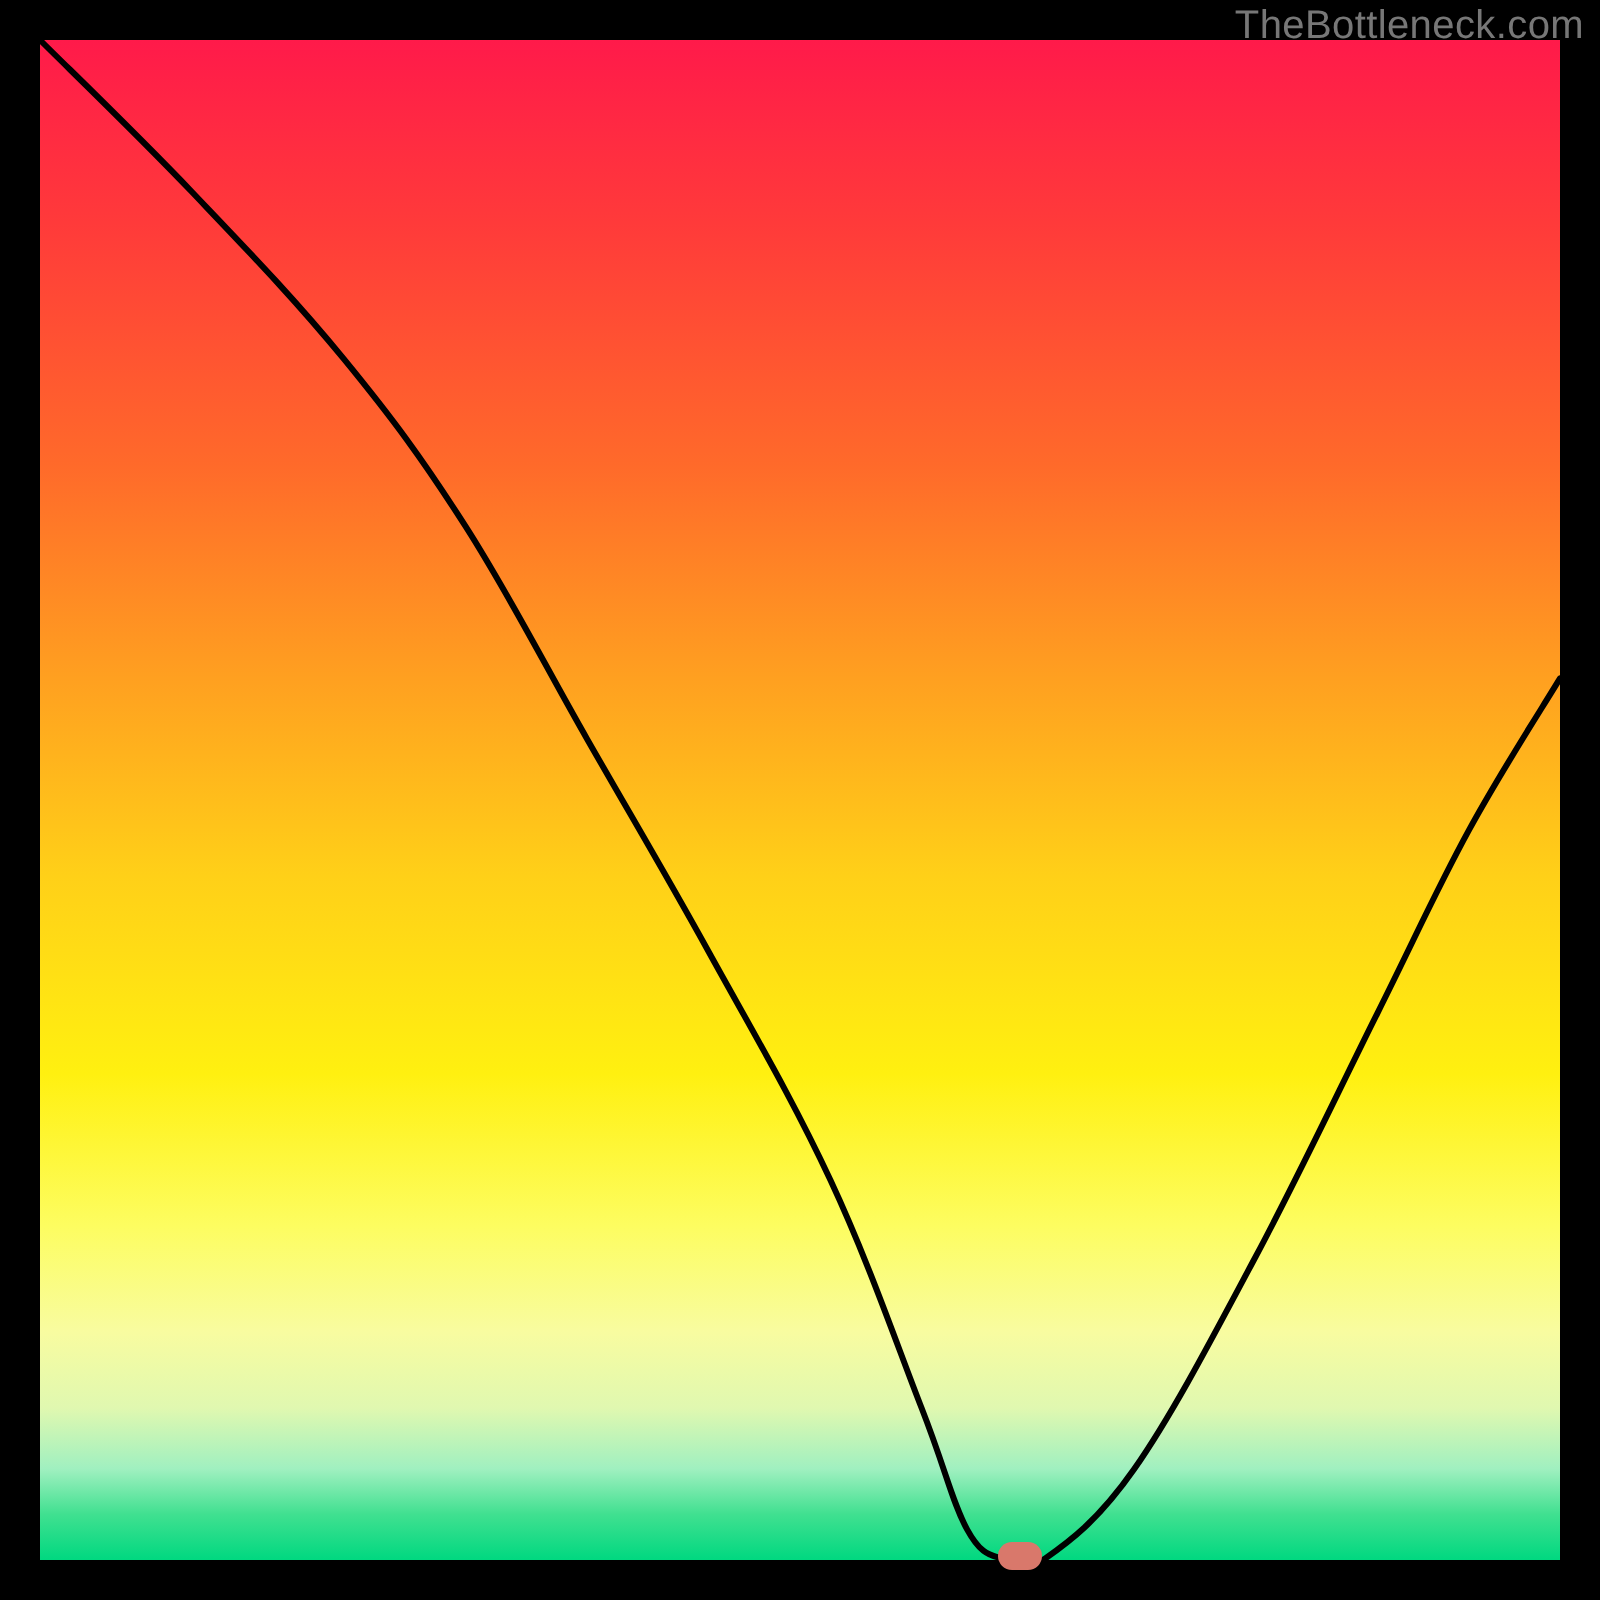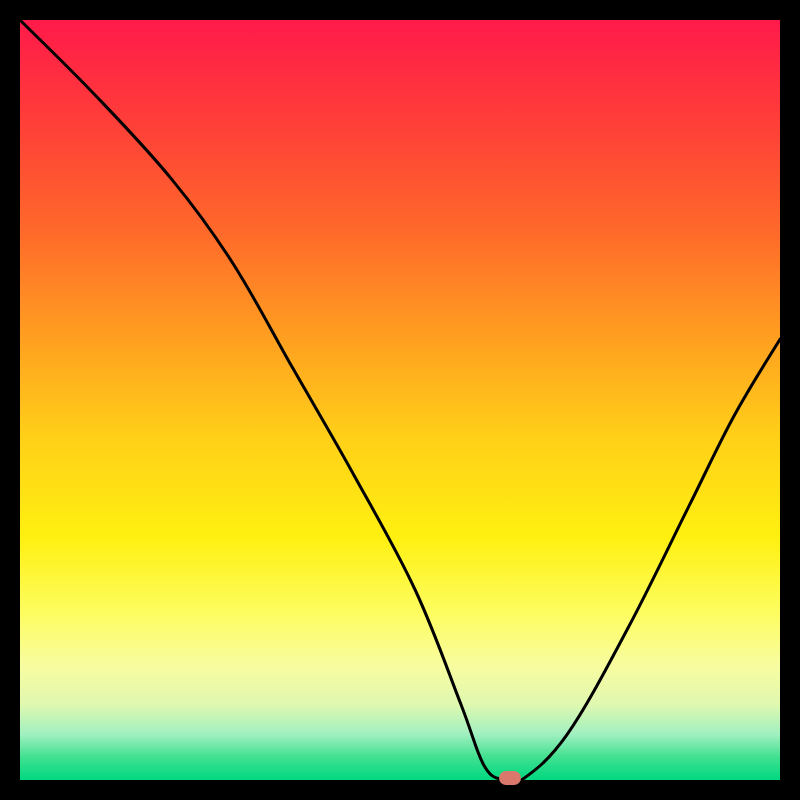--- a/index.html
+++ b/index.html
@@ -57,13 +57,14 @@
 </style>
 </head>
 <body>
 
 <div class="chart">
   <div class="plot-area"></div>
   <svg class="curve">
     <path id="curve-path" fill="none" stroke="#000" stroke-width="3" stroke-linejoin="round" stroke-linecap="round" d="M 0 0 C 13.68 13.68, 48.64 47.272, 76 76 C 103.36 104.72800000000001, 127.376 129.50400000000005, 152 159.60000000000002 C 176.624 189.696, 190.912 208.99999999999994, 212.8 243.19999999999993 C 234.68800000000002 277.3999999999999, 251.71199999999996 311.29599999999994, 273.59999999999997 349.59999999999997 C 295.48799999999994 387.904, 312.512 416.328, 334.4 456 C 356.28799999999995 495.672, 376.048 528.96, 395.2 570 C 414.352 611.04, 428.48799999999994 652.5360000000001, 440.79999999999995 684 C 453.11199999999997 715.4639999999999, 456.07599999999996 731.12, 463.59999999999997 744.8 C 471.12399999999997 758.4799999999999, 475.76 757.264, 482.6 760 C 489.44000000000005 762.736, 489.97200000000004 768.208, 501.6 760 C 513.228 751.792, 528.0479999999999 741.76, 547.1999999999999 714.4 C 566.352 687.04, 586.112 649.04, 608 608 C 629.888 566.96, 649.6479999999999 524.7040000000001, 668.8 486.40000000000003 C 687.952 448.096, 697.9839999999999 425.296, 714.4 395.2 C 730.816 365.104, 751.792 332.88000000000005, 760 319.20000000000005"></path>
   </svg>
   <div id="marker" class="marker" style="left: 499.2px; top: 771px;"></div>
+  <div class="watermark">TheBottleneck.com</div>
 </div>
 
 </body></html>

